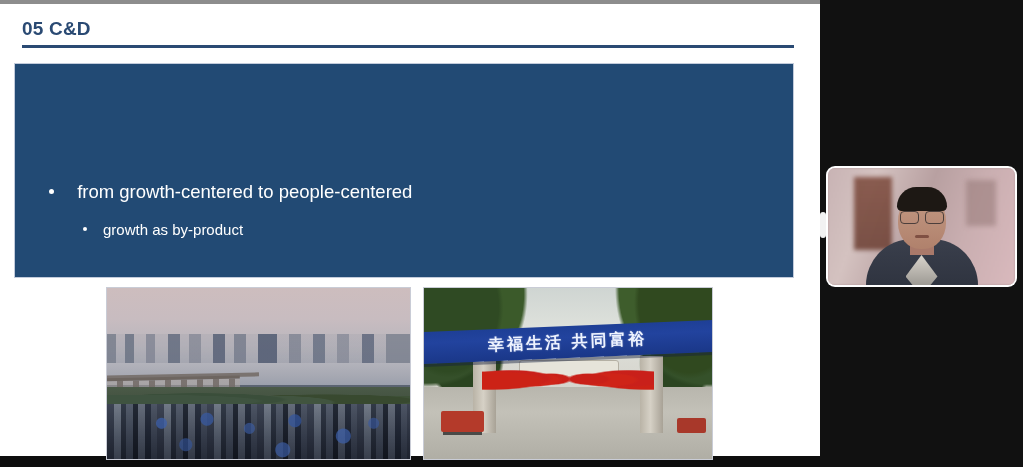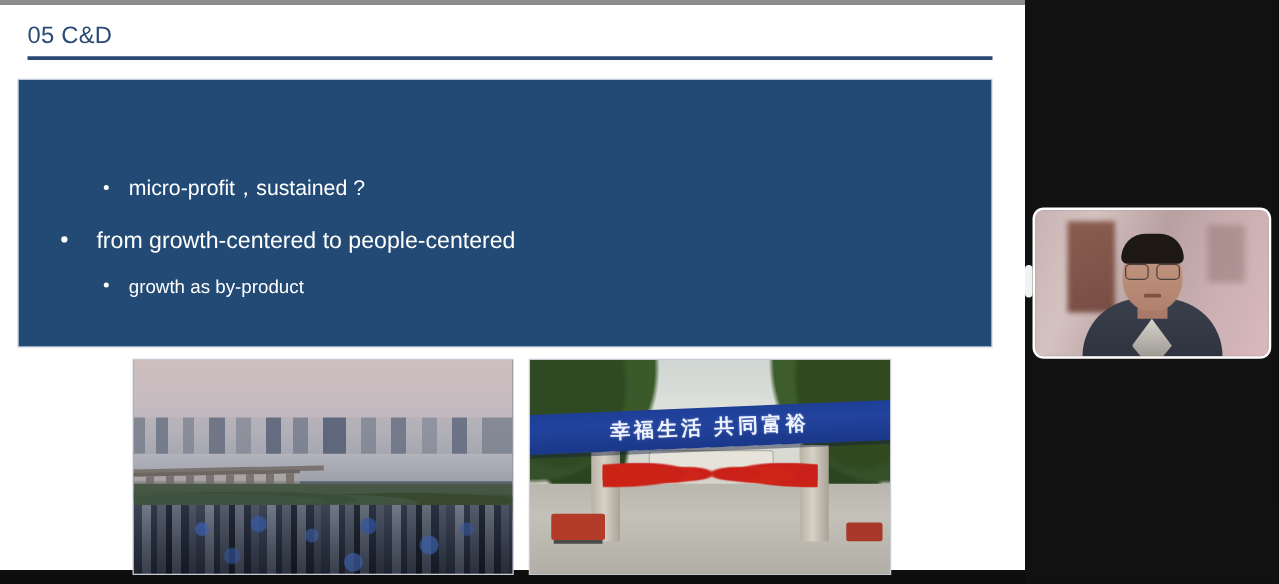--- a/index.html
+++ b/index.html
@@ -35,21 +35,21 @@
     width: 820px;
     height: 452px;
     background: #ffffff;
   }
 
   
   .slide-title {
     position: absolute;
     left: 22px; top: 14px;
     font-size: 19px;
-    font-weight: normal;
+    font-weight: bold;
     color: #2a4a73;
     letter-spacing: .2px;
   }
   .title-rule {
     position: absolute;
     left: 22px; top: 41px;
     width: 772px; height: 3px;
     background: #2a4a73;
   }
 
@@ -378,24 +378,20 @@
   <div class="top-strip"></div>
 
   <div class="slide">
 
     <div class="slide-title">05 C&amp;D</div>
     <div class="title-rule"></div>
 
     <div class="content-box">
 
 
-      <div class="bullet-row lvl2 b2">
-        <span class="dot"></span>
-        <span class="btext">micro-profit，sustained ?</span>
-      </div>
 
       <div class="bullet-row lvl1 b3">
         <span class="dot"></span>
         <span class="btext"> from growth-centered to people-centered</span>
       </div>
 
       <div class="bullet-row lvl3 b4">
         <span class="dot"></span>
         <span class="btext">growth as by-product</span>
       </div>

